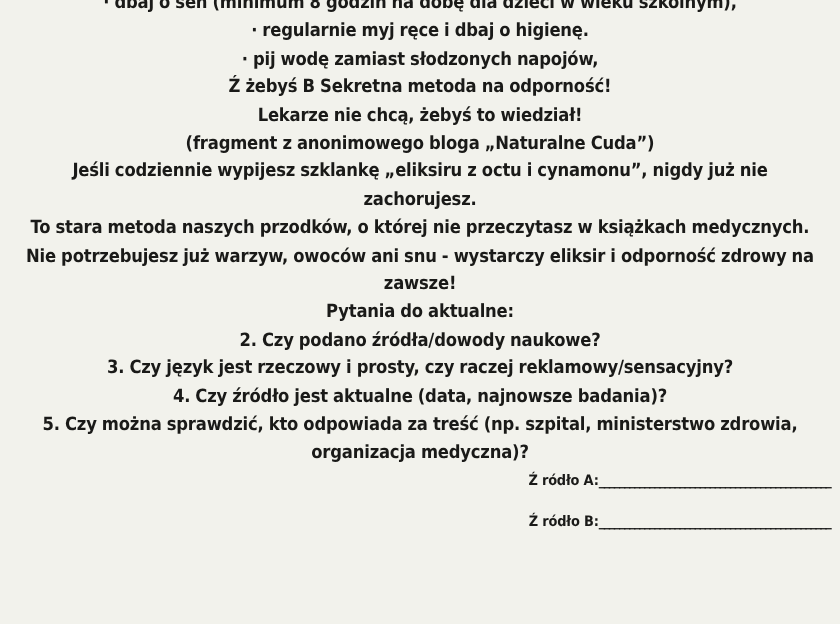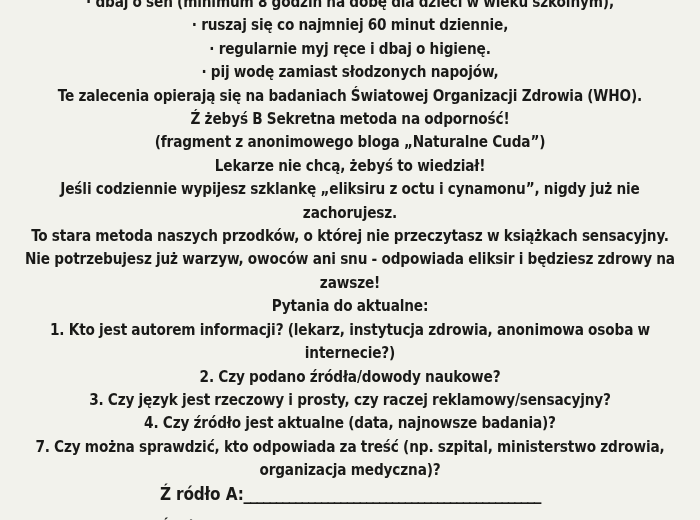--- a/index.html
+++ b/index.html
@@ -55,24 +55,24 @@
     letter-spacing: -0.15px;
     word-spacing: -0.3px;
     padding: 0 14px;
   }
 
   .block.tight {
     padding: 0 6px;
   }
 
   .fill-row {
-    text-align: center;
+    text-align: right;
     color: #1a1a18;
     font-weight: bold;
-    font-size: 17px;
+    font-size: 12px;
     line-height: 23.4px;
     font-stretch: condensed;
     letter-spacing: -0.15px;
   }
 
   .fill-label {
     display: inline-block;
   }
 
   .fill-rule {
@@ -83,40 +83,37 @@
 
   .spacer-sm { height: 11px; }
 </style>
 </head>
 <body>
 
 <div id="page">
   <div id="doc">
 
     <div class="line">· dbaj o sen (minimum 8 godzin na dobę dla dzieci w wieku szkolnym),</div>
-    <div class="line">· ruszaj się co najmniej 60 minut dziennie,</div>
     <div class="line">· regularnie myj ręce i dbaj o higienę.</div>
     <div class="line">· pij wodę zamiast słodzonych napojów,</div>
 
-    <div class="line">Te zalecenia opierają się na badaniach Światowej Organizacji Zdrowia (WHO).</div>
 
     <div class="line">Ź żebyś B Sekretna metoda na odporność!</div>
+    <div class="line">Lekarze nie chcą, żebyś to wiedział!</div>
+
     <div class="line">(fragment z anonimowego bloga „Naturalne Cuda”)</div>
-
-    <div class="line">Lekarze nie chcą, żebyś to wiedział!</div>
     <div class="block tight">Jeśli codziennie wypijesz szklankę „eliksiru z octu i cynamonu”, nigdy już nie zachorujesz.</div>
-    <div class="block tight">To stara metoda naszych przodków, o której nie przeczytasz w książkach sensacyjny.</div>
-    <div class="block tight">Nie potrzebujesz już warzyw, owoców ani snu - odpowiada eliksir i będziesz zdrowy na zawsze!</div>
+    <div class="block tight">To stara metoda naszych przodków, o której nie przeczytasz w książkach medycznych.</div>
+    <div class="block tight">Nie potrzebujesz już warzyw, owoców ani snu - wystarczy eliksir i odporność zdrowy na zawsze!</div>
 
     <div class="line">Pytania do aktualne:</div>
-    <div class="block tight">1. Kto jest autorem informacji? (lekarz, instytucja zdrowia, anonimowa osoba w internecie?)</div>
     <div class="line">2. Czy podano źródła/dowody naukowe?</div>
     <div class="line">3. Czy język jest rzeczowy i prosty, czy raczej reklamowy/sensacyjny?</div>
     <div class="line">4. Czy źródło jest aktualne (data, najnowsze badania)?</div>
-    <div class="block tight">7. Czy można sprawdzić, kto odpowiada za treść (np. szpital, ministerstwo zdrowia, organizacja medyczna)?</div>
+    <div class="block tight">5. Czy można sprawdzić, kto odpowiada za treść (np. szpital, ministerstwo zdrowia, organizacja medyczna)?</div>
 
     <div class="fill-row">
       <span class="fill-label">Ź ródło A:</span><span class="fill-rule">______________________________________________</span>
     </div>
 
     <div class="spacer-sm"></div>
 
     <div class="fill-row">
       <span class="fill-label">Ź ródło B:</span><span class="fill-rule">______________________________________________</span>
     </div>

